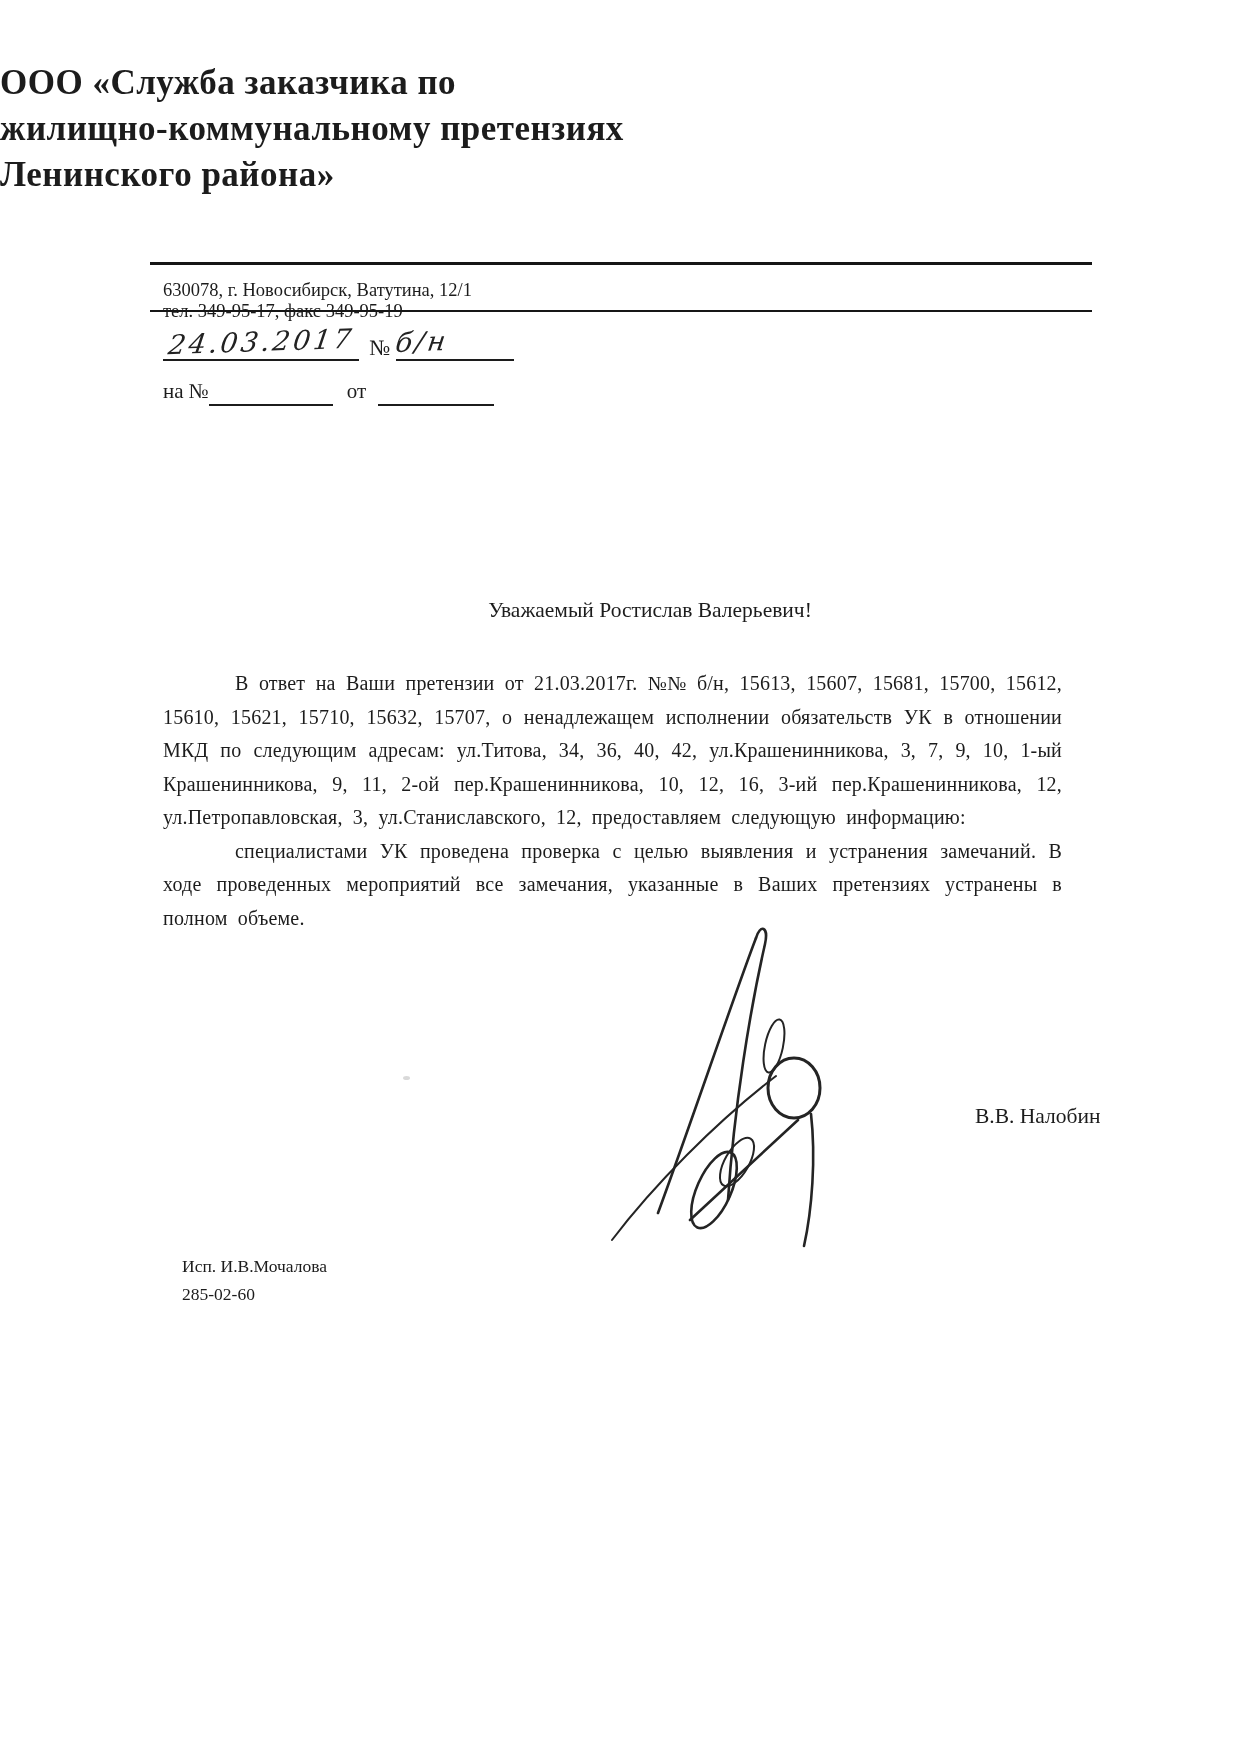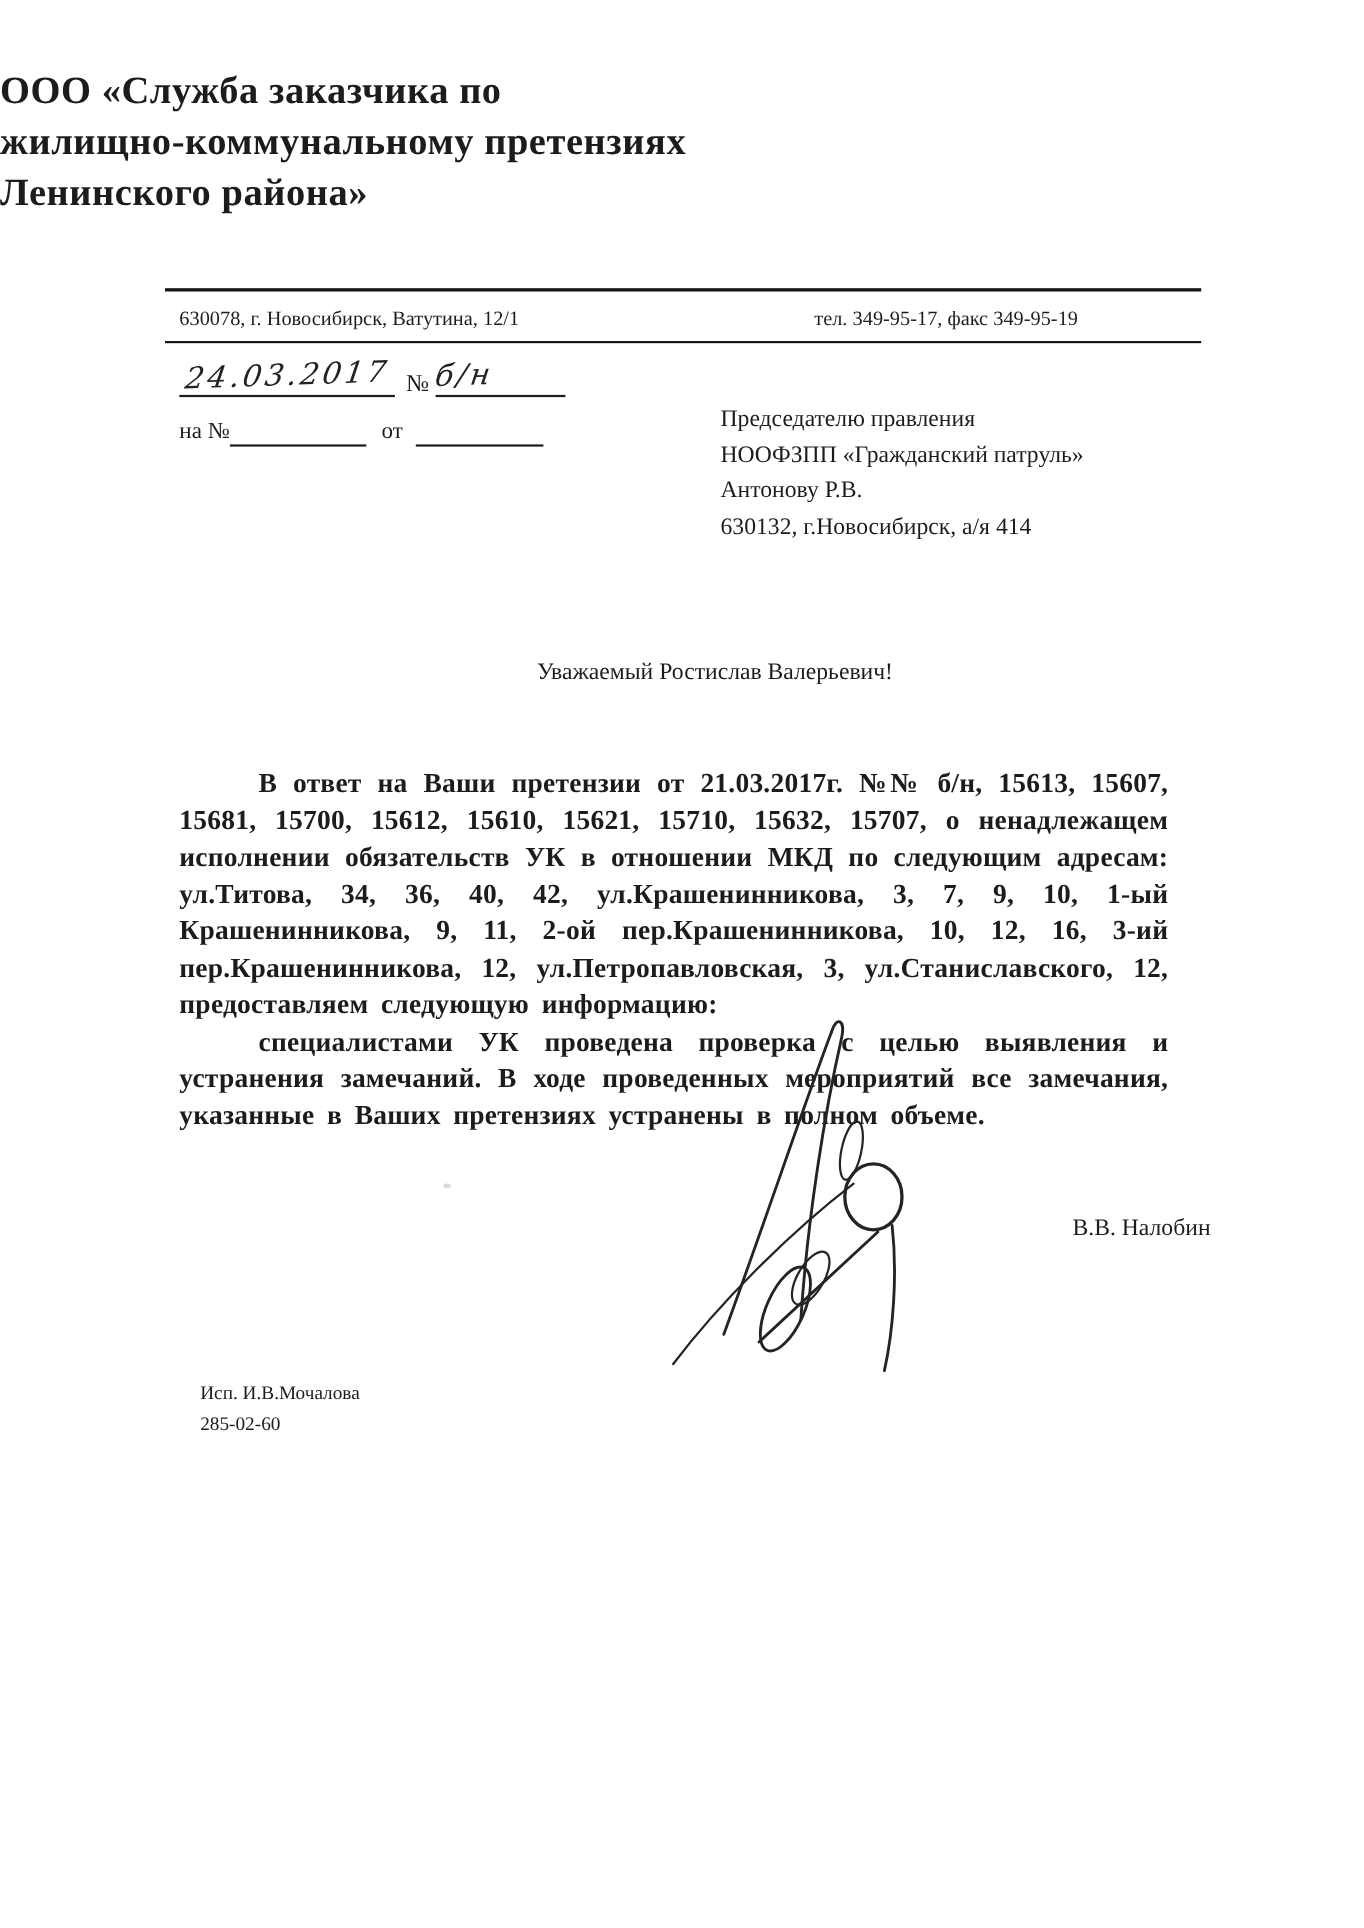--- a/index.html
+++ b/index.html
@@ -18,20 +18,21 @@
   }
 
   .rule{position:absolute;left:150px;width:942px;background:#161616;}
   .rule-1{top:262px;height:3px;}
   .rule-2{top:310px;height:2px;}
 
   .addr-row{
     position:absolute;top:280px;left:163px;width:817px;
     display:flex;justify-content:space-between;
     font-size:18.5px;
+    flex-direction:column;
   }
 
   
   .ref-row1{
     position:absolute;top:326px;left:163px;
     display:flex;align-items:flex-end;font-size:21px;
   }
   .hand{
     font-family:"DejaVu Serif", serif;font-style:italic;
     font-size:27px;letter-spacing:3px;white-space:nowrap;
@@ -56,23 +57,23 @@
     font-size:21.5px;line-height:32.5px;
   }
 
   .salutation{
     position:absolute;top:598px;left:30px;width:1240px;
     text-align:center;font-size:21.5px;
   }
 
   
   .body-text{
-    position:absolute;top:696px;left:163px;width:899px;
-    font-size:25px;line-height:33.5px;text-align:justify;
-    word-spacing:5px;letter-spacing:.2px;font-weight:bold;
+    position:absolute;top:667px;left:163px;width:899px;
+    font-size:20px;line-height:33.5px;text-align:justify;
+    word-spacing:5px;letter-spacing:.2px;
   }
   .body-text p{margin:0;text-indent:72px;}
 
   
   .sig-position{
     position:absolute;top:1102px;left:185px;
     font-size:21.5px;line-height:34px;
   }
   .sig-name{
     position:absolute;top:1104px;left:975px;font-size:21.5px;
@@ -119,26 +120,20 @@
     <span class="u-seg seg-num"><span class="hand">б/н</span></span>
   </div>
 
   <div class="ref-row2">
     <span>на №</span>
     <span class="u-seg seg-blank1">&nbsp;</span>
     <span class="ot-label">от</span>
     <span class="u-seg seg-blank2">&nbsp;</span>
   </div>
 
-  <div class="recipient">
-    <div>Председателю правления</div>
-    <div>НООФЗПП «Гражданский патруль»</div>
-    <div>Антонову Р.В.</div>
-    <div>630132, г.Новосибирск, а/я 414</div>
-  </div>
 
   <div class="salutation">Уважаемый Ростислав Валерьевич!</div>
 
   <div class="body-text">
     <p>В ответ на Ваши претензии от 21.03.2017г. №№ б/н, 15613, 15607, 15681, 15700, 15612, 15610, 15621, 15710, 15632, 15707,  о ненадлежащем исполнении обязательств УК в отношении МКД по следующим адресам: ул.Титова, 34, 36, 40, 42,  ул.Крашенинникова, 3, 7, 9, 10, 1-ый Крашенинникова, 9, 11, 2-ой пер.Крашенинникова, 10, 12, 16, 3-ий пер.Крашенинникова, 12, ул.Петропавловская, 3, ул.Станиславского, 12,  предоставляем следующую информацию:</p>
     <p>специалистами УК проведена проверка с целью выявления и устранения замечаний. В ходе проведенных мероприятий все замечания, указанные в Ваших претензиях устранены в полном объеме.</p>
   </div>
 
   <div class="speck"></div>
 

